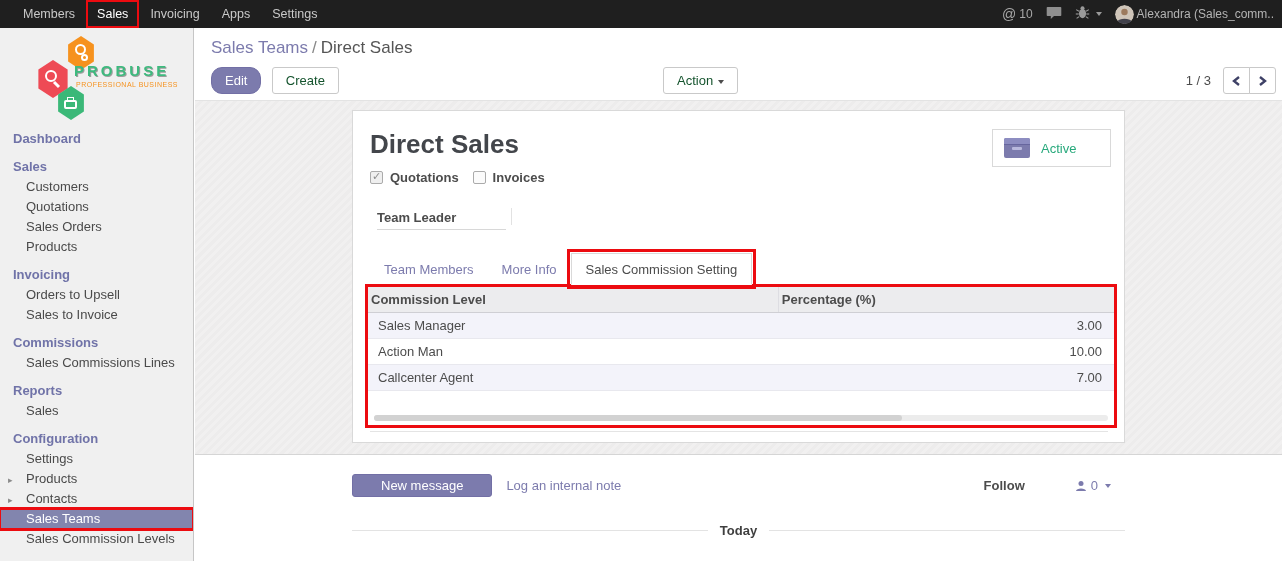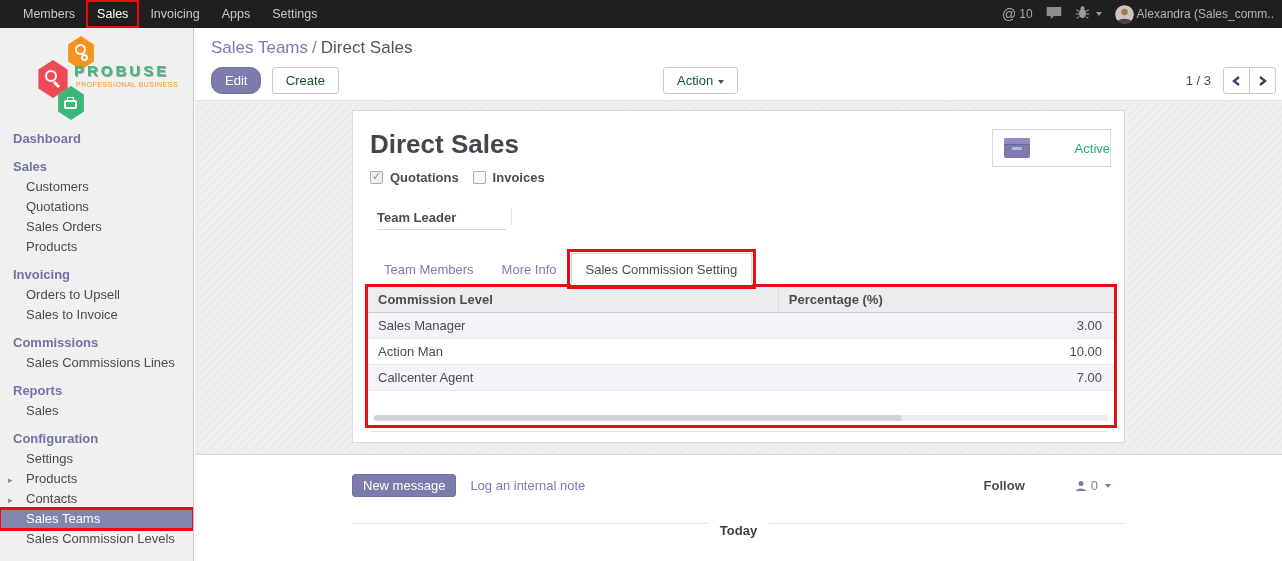--- a/index.html
+++ b/index.html
@@ -82,60 +82,60 @@
         margin-right:7px; font-family:"DejaVu Sans",sans-serif; }
   .cb.checked { background:#efefef; }
   .cb.checked::after { content:"✓"; position:absolute; left:1px; top:-2px; font-size:11px; color:#8d8d8d; }
   .cb2 { margin-left:14px; }
   .team-leader { position:relative; margin:23px 0 0 24px; height:20px; }
   .tl-label { display:inline-block; width:129px; font-size:13px; font-weight:bold; color:#4c4c4c;
               border-bottom:1px solid #d8d8d8; padding-bottom:4px; }
   .tl-vsep { position:absolute; left:134px; top:0; height:17px; border-left:1px solid #e2e2e2; }
 
   .active-btn { position:absolute; top:18px; right:13px; width:119px; height:38px; border:1px solid #d9d9d9;
-                background:#fff; display:flex; align-items:center; gap:11px; padding-left:11px; cursor:pointer;justify-content:space-between; }
+                background:#fff; display:flex; align-items:center; gap:11px; padding-left:11px; cursor:pointer; }
   .archive-icon { width:26px; height:20px; background:#7c7bad; border-radius:2px; position:relative; }
   .archive-icon::before { content:""; position:absolute; top:0; left:0; right:0; height:6px; background:#8d8dc1;
                           border-bottom:1px solid #67669e; border-radius:2px 2px 0 0; }
   .archive-icon::after { content:""; position:absolute; top:9px; left:8px; width:10px; height:3px; background:#b9b9dd; border-radius:1px; }
   .active-label { font-size:13px; color:#28a97c; }
 
   .tabs { position:absolute; top:142px; left:17px; right:16px; display:flex; border-bottom:1px solid #d9d9d9;
           font-size:13px; align-items:flex-end; }
   .tab { padding:8px 14px 7px; color:#7c7bad; cursor:pointer; }
   .tab.active { background:#fff; border:1px solid #d9d9d9; border-bottom:1px solid #fff; color:#4c4c4c;
                 margin-bottom:-1px; outline:3px solid #ec0b10; outline-offset:1px; position:relative; z-index:2; }
 
   .table-wrap { position:absolute; top:173px; left:12px; width:752px; border:3px solid #ec0b10; background:#fff; }
   table { width:100%; border-collapse:collapse; font-size:13px; color:#4c4c4c; }
-  th { text-align:left; font-weight:bold; background:#ececee; padding:5px 10px; border-bottom:1px solid #cfcfd4; cursor:pointer; }
+  th { text-align:left; font-weight:bold; background:#ececee; padding:5px 3px; border-bottom:1px solid #cfcfd4; cursor:pointer; }
   th:first-child { width:55%; border-right:1px solid #dddde2; }
   td { padding:5px 10px; }
   tr.striped { background:#f3f3fa; }
   tbody tr { border-top:1px solid #e8e8ee; cursor:pointer; }
   tbody tr:first-child { border-top:none; }
   td.pct { text-align:right; padding-right:12px; }
   .empty-row td { height:22px; }
   .hbar-track { height:6px; margin:2px 6px 4px; background:#ececec; border-radius:3px; position:relative; }
   .hbar-thumb { position:absolute; left:0; top:0; height:6px; width:72%; background:#d2d2d2; border-radius:3px; cursor:grab; }
 
   .card-hr { position:absolute; top:320px; left:17px; right:16px; border-top:1px solid #e4e4e4; }
 
   
   .chatter { position:absolute; top:427px; left:0; width:100%; height:106px; background:#fff; }
   .chatter-row { position:absolute; top:19px; left:157px; width:773px; display:flex; align-items:center; }
   .new-msg { background:#7c7bad; border:1px solid #726fa5; color:#fff; font-size:13px; height:23px;
-             padding:0 10px; border-radius:3px; cursor:pointer; font-family:inherit; }
+             padding:0 28px; border-radius:3px; cursor:pointer; font-family:inherit; }
   .log-note { color:#7c7bad; font-size:13px; margin-left:14px; cursor:pointer; }
   .follow { margin-left:auto; font-size:13px; font-weight:bold; color:#4c4c4c; cursor:pointer; }
   .followers { display:flex; align-items:center; gap:4px; margin-left:50px; margin-right:14px;
                color:#7c7bad; font-size:13px; cursor:pointer; }
   .caret-purple { width:0; height:0; border-left:3.5px solid transparent; border-right:3.5px solid transparent;
                   border-top:4px solid #7c7bad; display:inline-block; margin-left:3px; }
-  .today-divider { position:absolute; top:68px; left:157px; width:773px; display:flex; align-items:flex-start;
+  .today-divider { position:absolute; top:68px; left:157px; width:773px; display:flex; align-items:center;
                    gap:12px; font-size:13px; font-weight:bold; color:#3f3f3f; }
   .today-divider .line { flex:1; border-top:1px solid #e3e3e3; height:0; }
 </style>
 </head>
 <body>
 
 <header class="topbar">
   <div class="topbar-left">
     <div class="menu-item">Members</div>
     <div class="menu-item annot-red">Sales</div>

